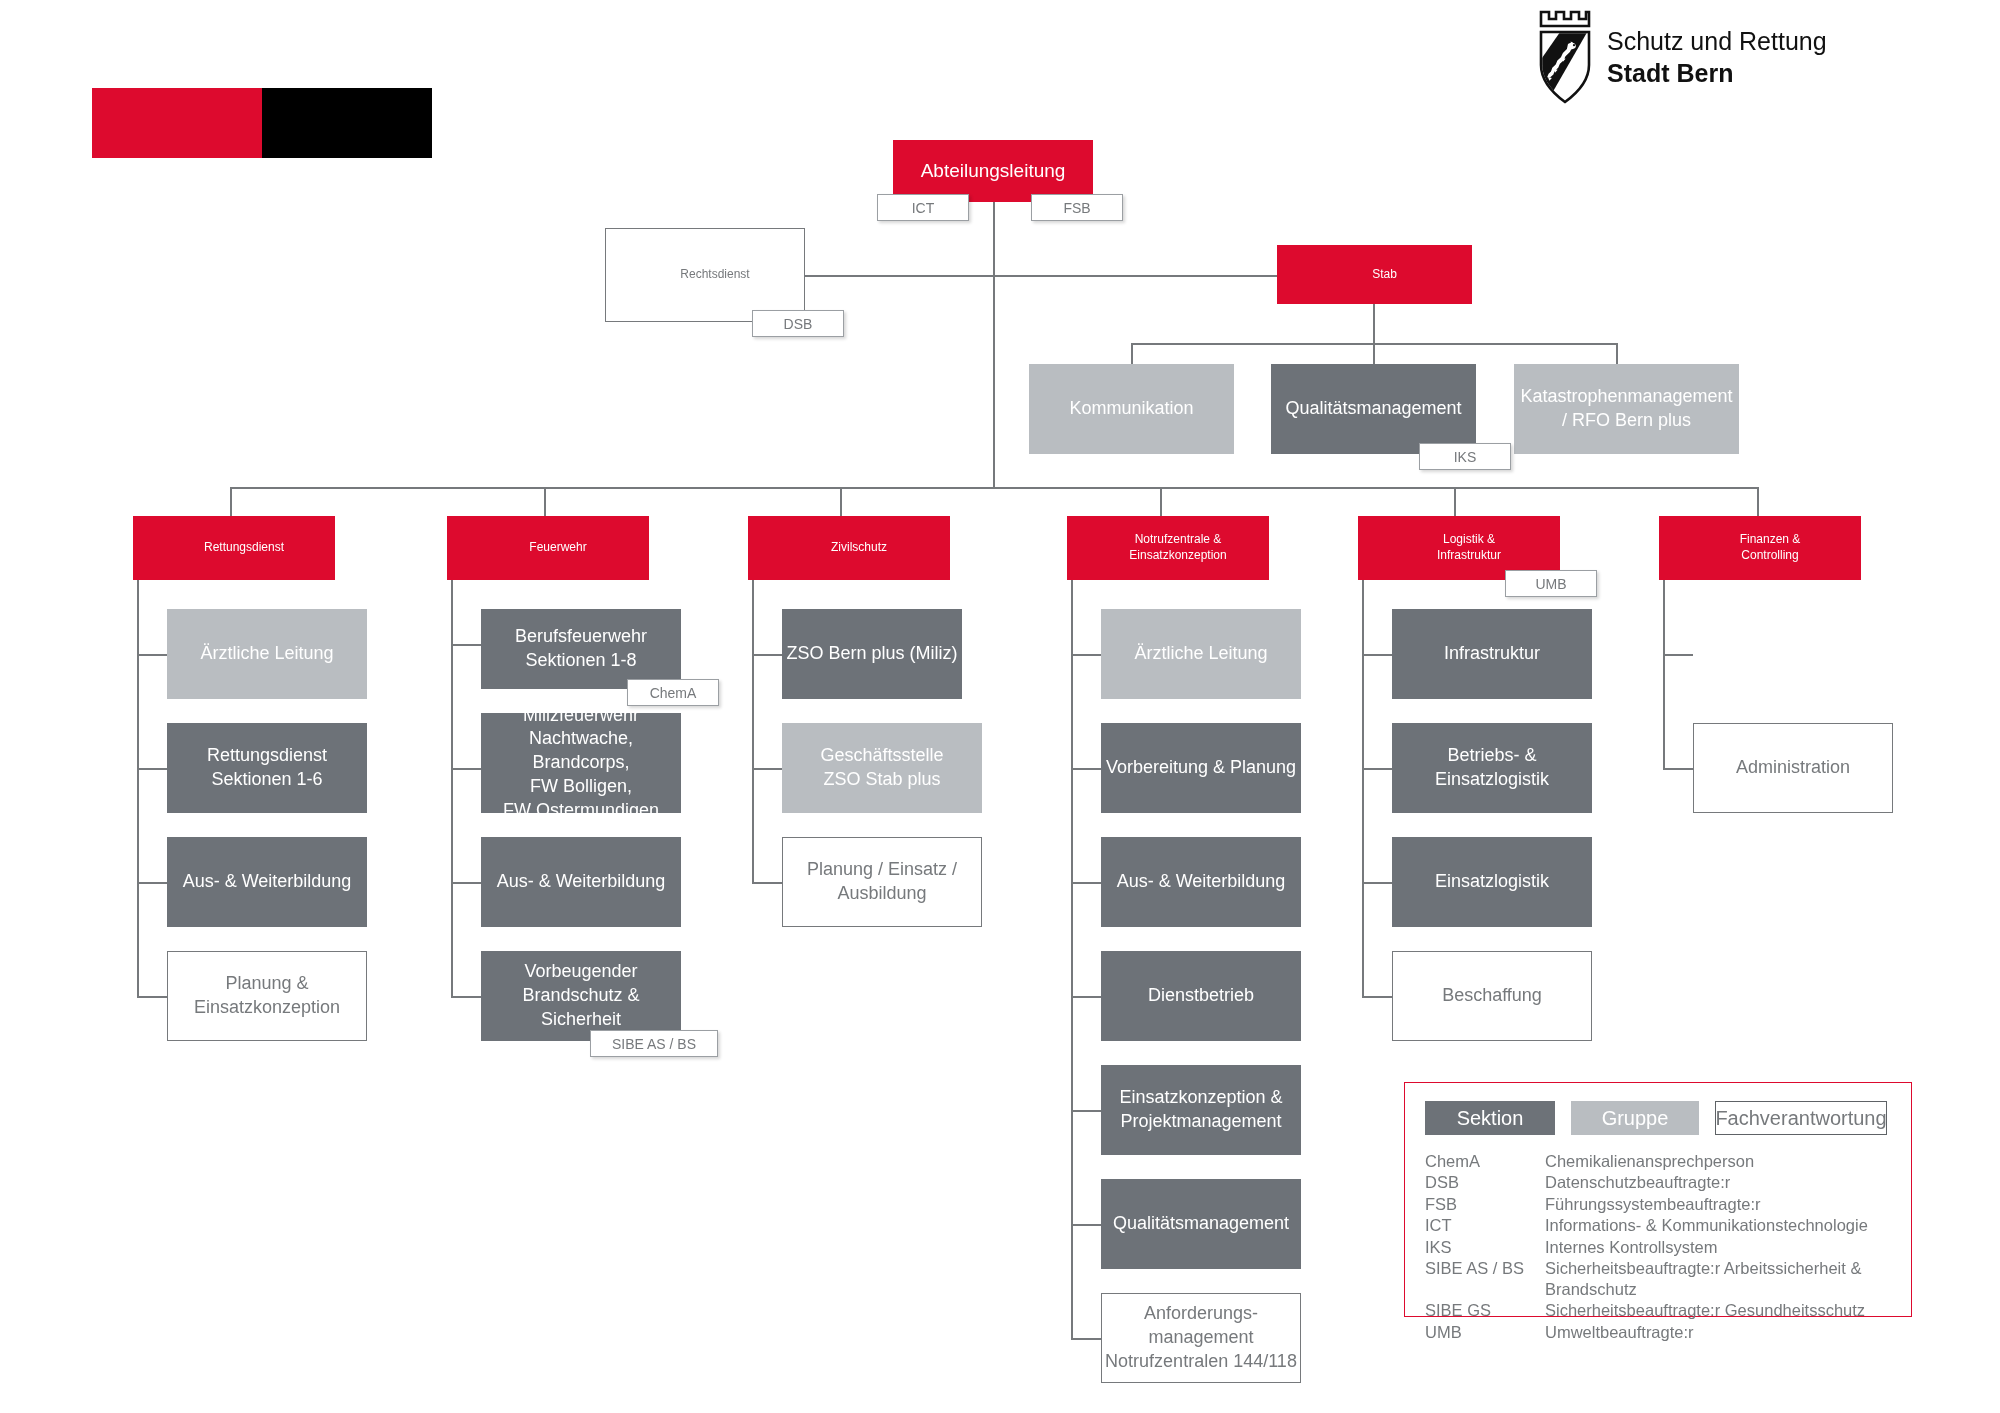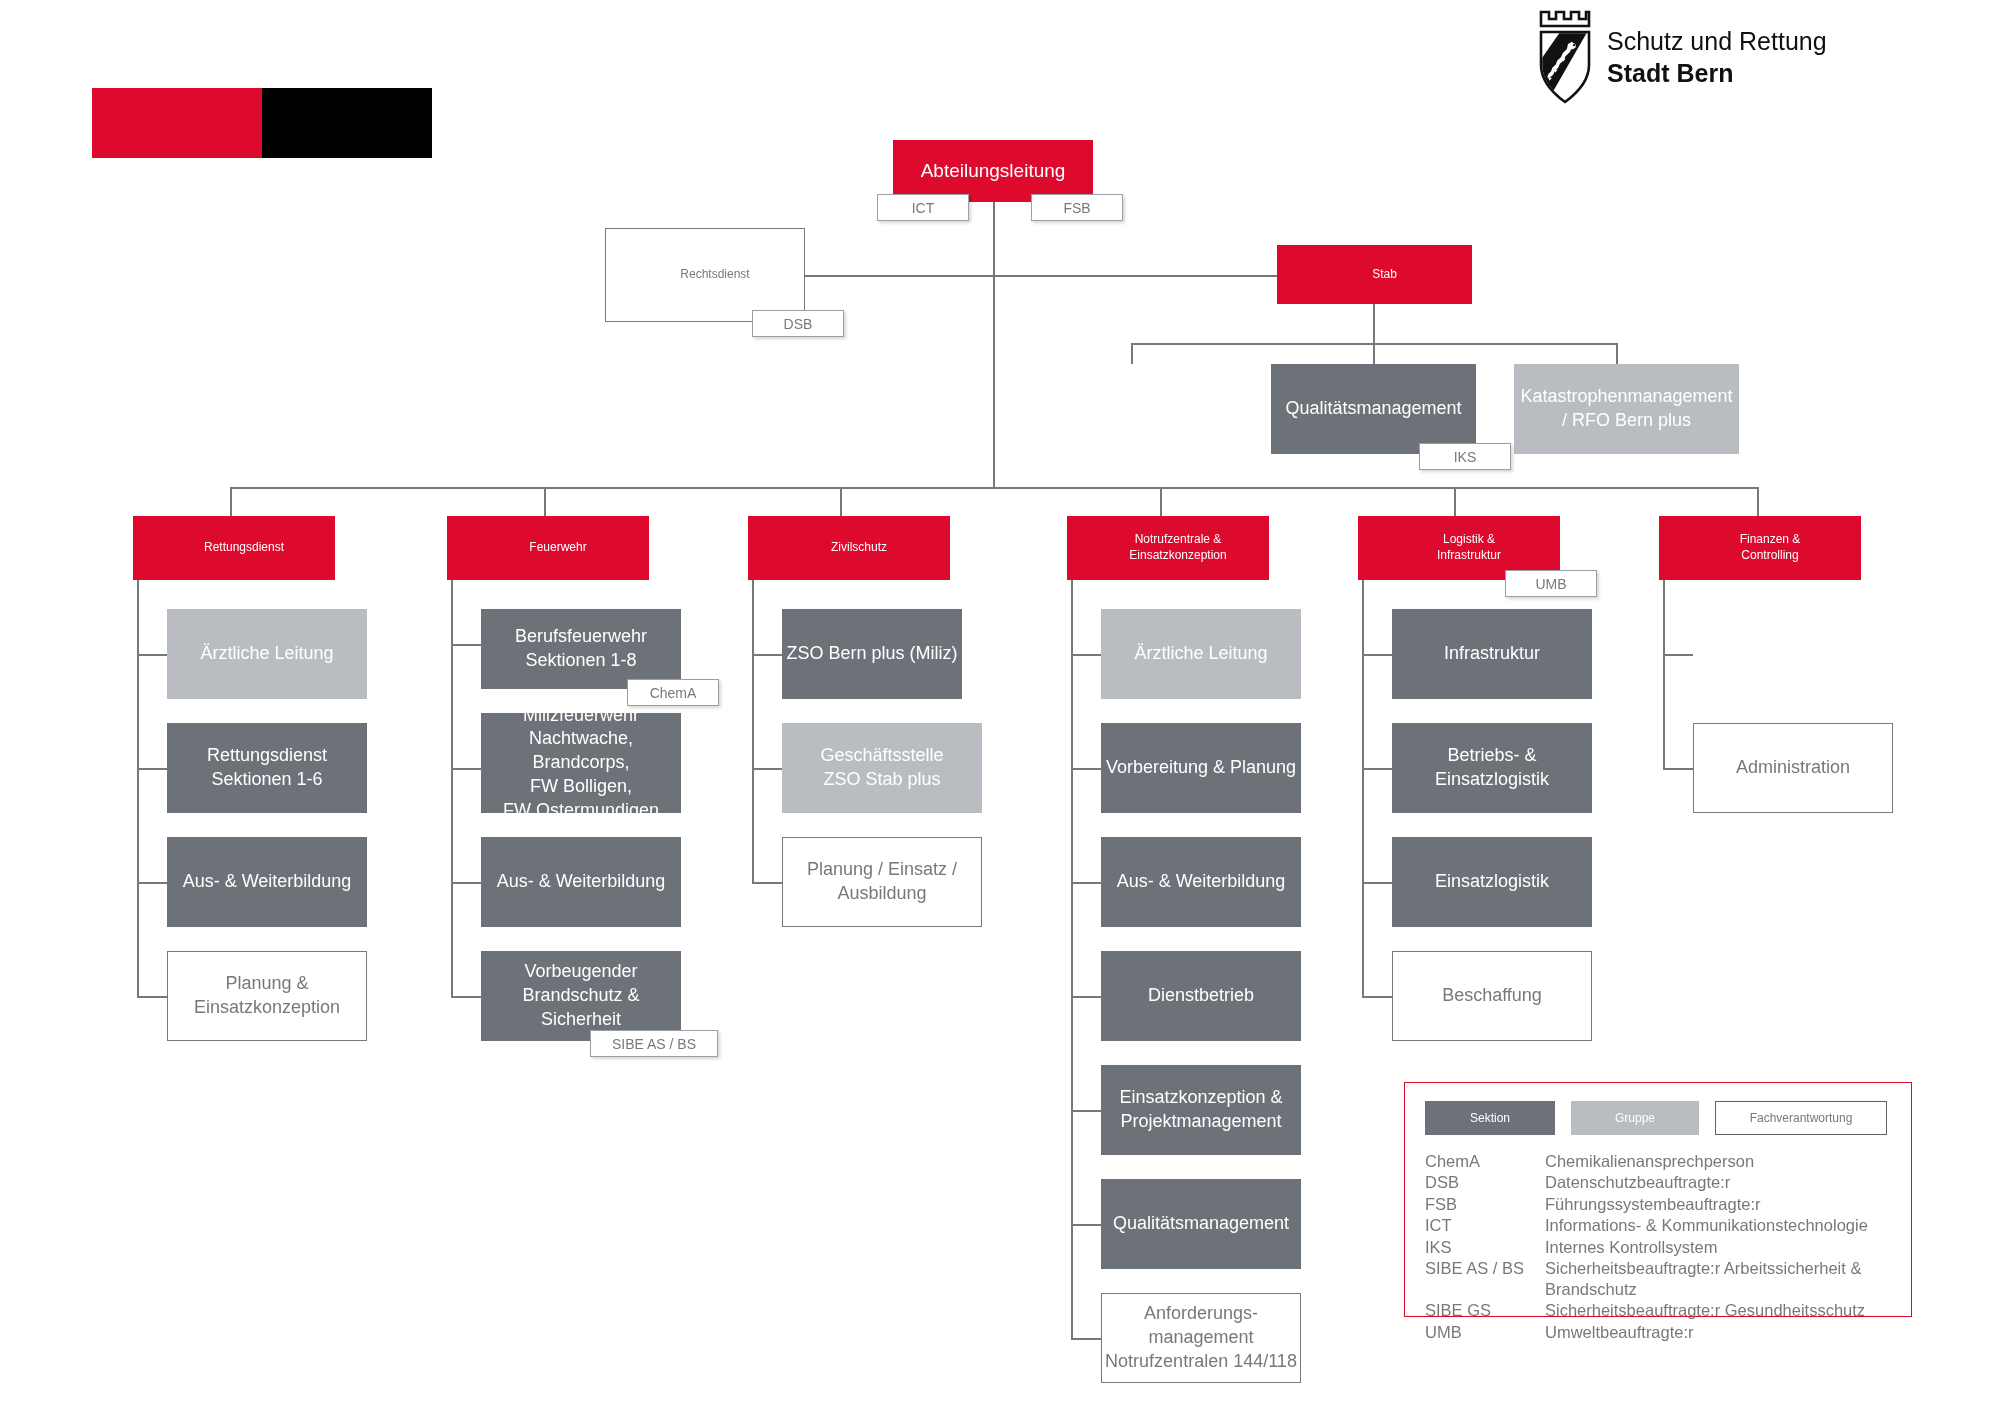--- a/index.html
+++ b/index.html
@@ -96,21 +96,21 @@
     z-index: 15;
     padding: 18px 20px 16px 20px;
   }
   #legend-keys { display: flex; align-items: center; gap: 16px; margin-bottom: 16px; }
   .legend-key {
     box-sizing: border-box;
     height: 34px;
     display: flex;
     align-items: center;
     justify-content: center;
-    font-size: 12px;
+    font-size: 20px;
   }
   .legend-key.sektion { background: #6d7278; color: #ffffff; width: 130px; }
   .legend-key.gruppe  { background: #b9bdc1; color: #ffffff; width: 128px; }
   .legend-key.fach    { background: #ffffff; color: #76797c; border: 1.5px solid #5e6266; width: 172px; }
 
   #legend-abbr { display: grid; grid-template-columns: 120px 1fr; row-gap: 1px; column-gap: 0px; }
   #legend-abbr .abbr,
   #legend-abbr .mean {
     color: #76797c;
     font-size: 16.5px;
@@ -227,20 +227,23 @@
     <span>Rechtsdienst</span>
   </div>
   <div class="badge" style="left:752px; top:310px; width:92px;">
     <span>DSB</span>
   </div>
 
   <div class="box red lvl2" style="left:1277px; top:245px; width:195px; height:59px;">
     <span>Stab</span>
   </div>
 
+  <div class="box gruppe lvl3" style="left:1029px; top:364px; width:205px; height:90px;">
+    <span>Kommunikation</span>
+  </div>
   <div class="box sektion lvl3" style="left:1271px; top:364px; width:205px; height:90px;">
     <span>Qualitätsmanagement</span>
   </div>
   <div class="badge" style="left:1419px; top:443px; width:92px;">
     <span>IKS</span>
   </div>
   <div class="box gruppe lvl3" style="left:1514px; top:364px; width:225px; height:90px;">
     <span>Katastrophenmanagement
 / RFO Bern plus</span>
   </div>

